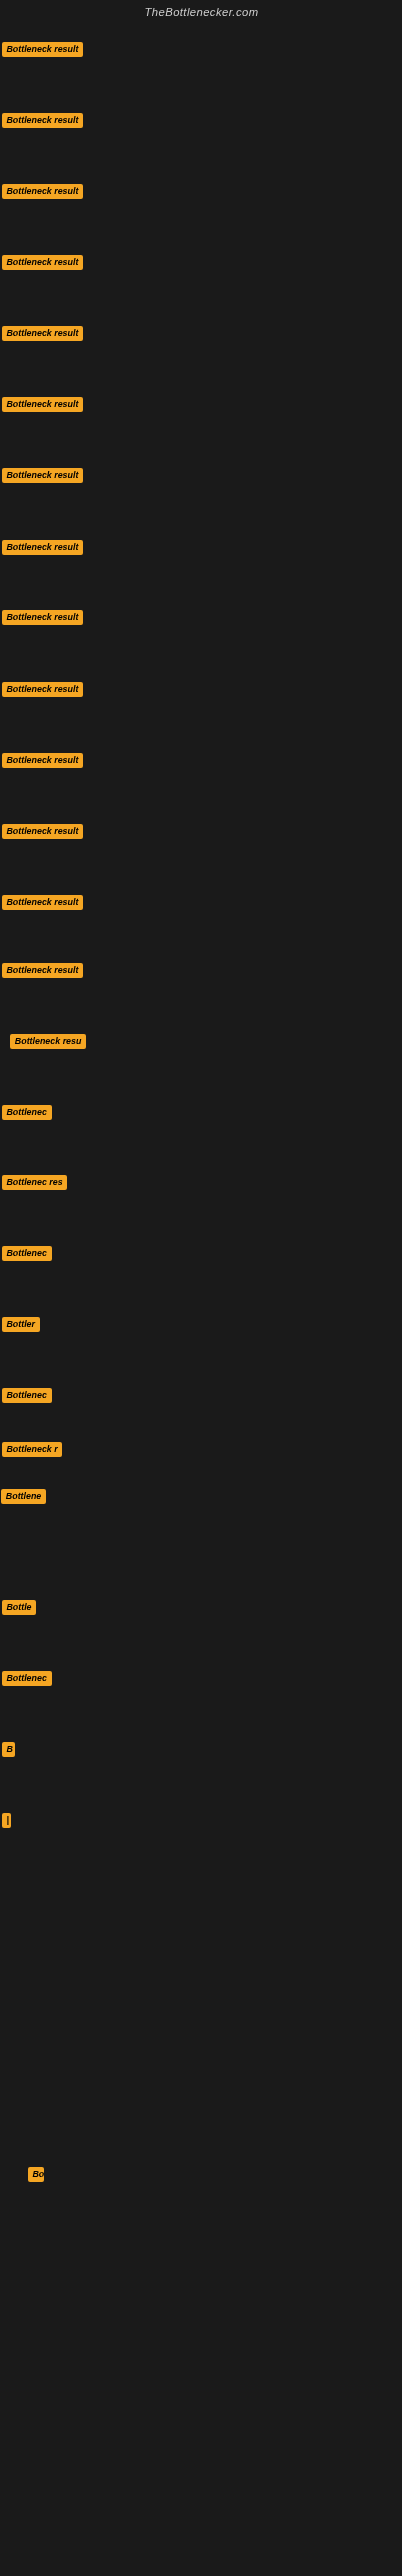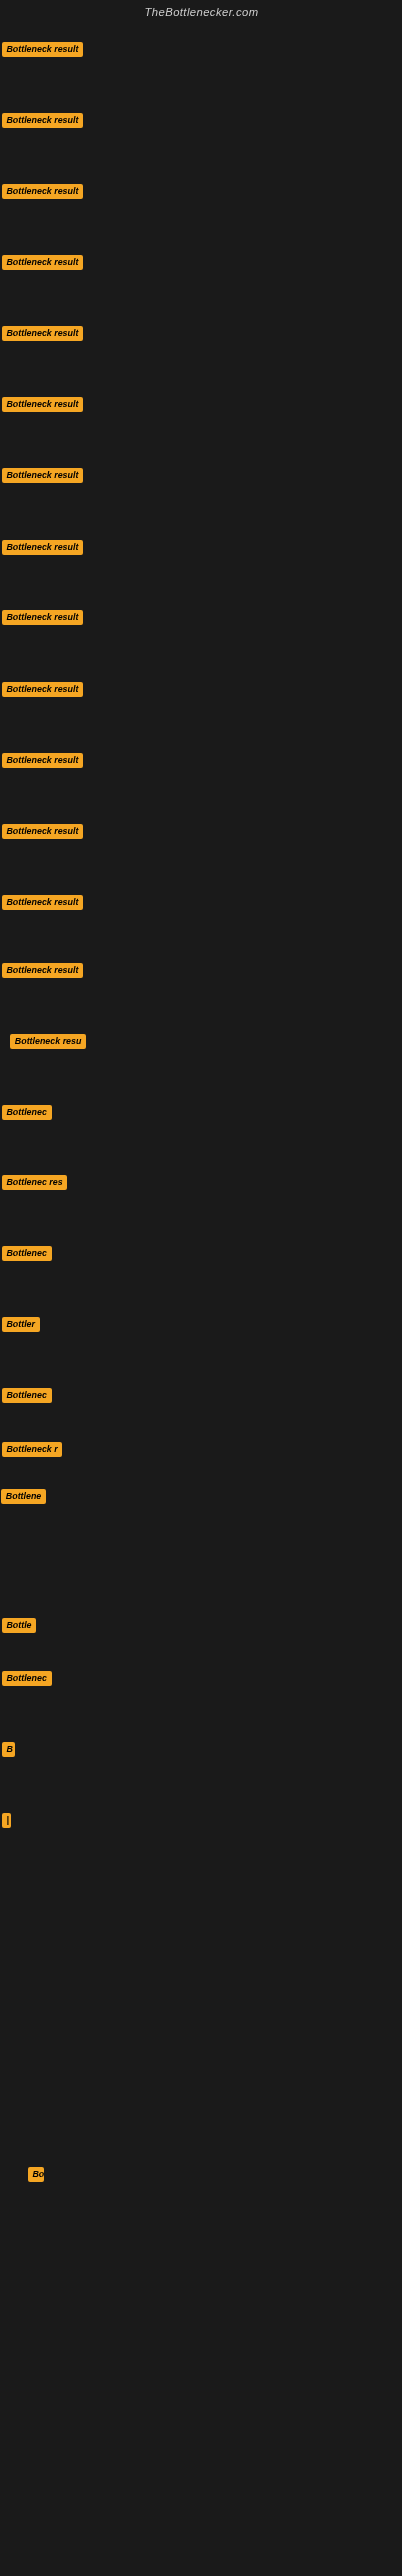--- a/index.html
+++ b/index.html
@@ -66,19 +66,19 @@
     <div style="position: absolute; top: 867px; left: 1.6px;"><span class="bottleneck-badge" style="max-width: 93px;">Bottleneck result</span></div>
     <div style="position: absolute; top: 935px; left: 1.6px;"><span class="bottleneck-badge" style="max-width: 92px;">Bottleneck result</span></div>
     <div style="position: absolute; top: 1006px; left: 10px;"><span class="bottleneck-badge" style="max-width: 87px;">Bottleneck resu</span></div>
     <div style="position: absolute; top: 1077px; left: 1.6px;"><span class="bottleneck-badge" style="max-width: 66px;">Bottlenec</span></div>
     <div style="position: absolute; top: 1147px; left: 1.6px;"><span class="bottleneck-badge" style="max-width: 81px;">Bottlenec res</span></div>
     <div style="position: absolute; top: 1218px; left: 1.6px;"><span class="bottleneck-badge" style="max-width: 61px;">Bottlenec</span></div>
     <div style="position: absolute; top: 1289px; left: 1.6px;"><span class="bottleneck-badge" style="max-width: 42px;">Bottler</span></div>
     <div style="position: absolute; top: 1360px; left: 1.6px;"><span class="bottleneck-badge" style="max-width: 61px;">Bottlenec</span></div>
     <div style="position: absolute; top: 1430px; left: 1px; margin-top: 31px;"><span class="bottleneck-badge" style="max-width: 53px;">Bottlene</span></div>
     <div style="position: absolute; top: 1414px; left: 1.6px;"><span class="bottleneck-badge" style="max-width: 72px;">Bottleneck r</span></div>
-    <div style="position: absolute; top: 1572px; left: 1.6px; margin-top: 18px;"><span class="bottleneck-badge" style="max-width: 39px;">Bottle</span></div>
+    <div style="position: absolute; top: 1572px; left: 1.6px;"><span class="bottleneck-badge" style="max-width: 39px;">Bottle</span></div>
     <div style="position: absolute; top: 1643px; left: 1.6px;"><span class="bottleneck-badge" style="max-width: 58px;">Bottlenec</span></div>
     <div style="position: absolute; top: 1714px; left: 1.6px;"><span class="bottleneck-badge" style="max-width: 13px;">B</span></div>
     <div style="position: absolute; top: 1785px; left: 1.6px;"><span class="bottleneck-badge" style="max-width: 6.4px;">|</span></div>
     <div style="position: absolute; top: 2139px; left: 1.6px; padding-left: 26px;"><span class="bottleneck-badge" style="max-width: 16px;">Bo</span></div>
   </div>
 
 
 </body></html>

